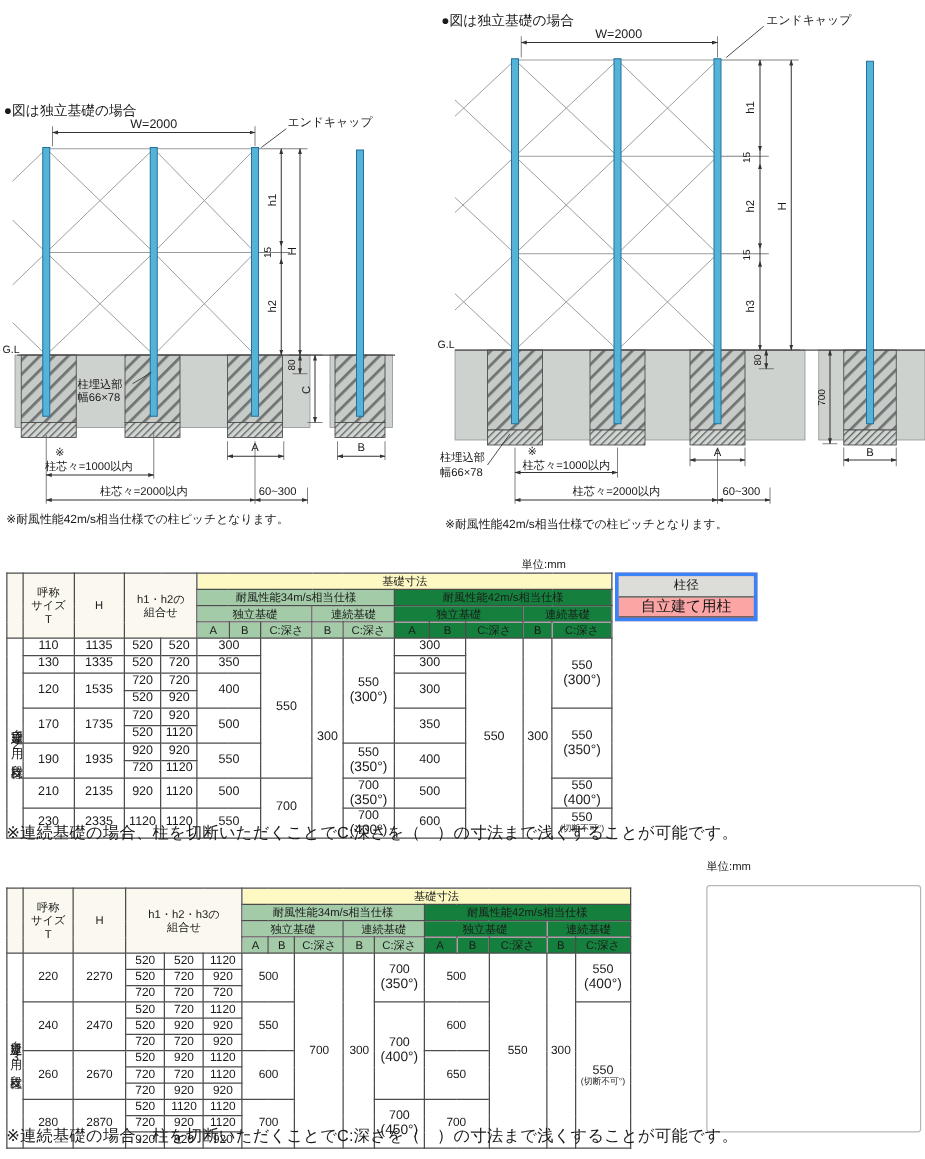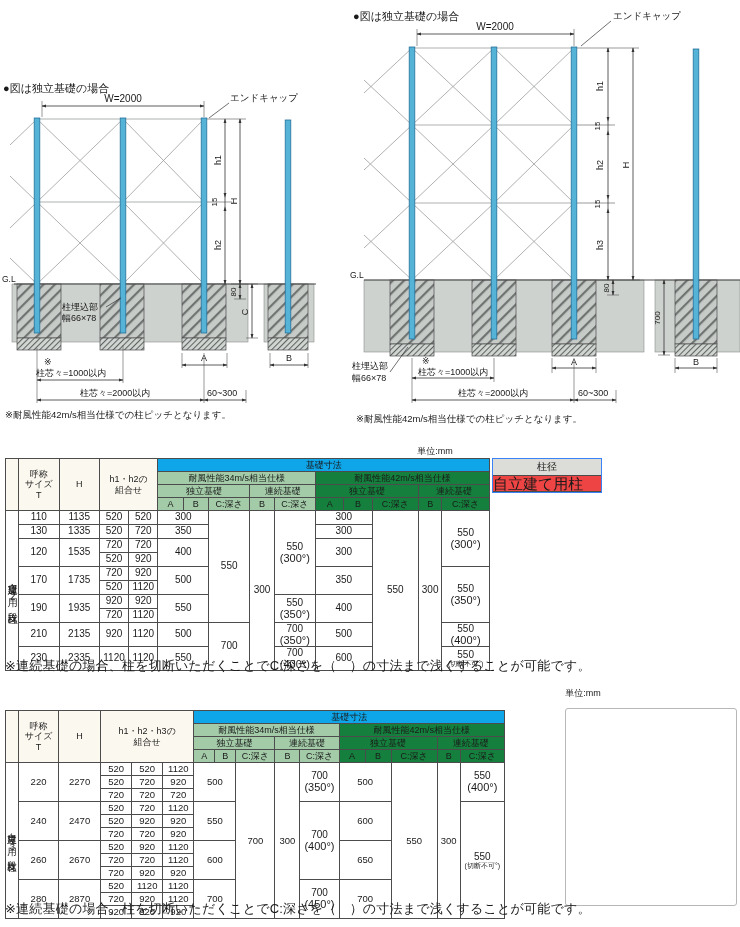--- a/index.html
+++ b/index.html
@@ -10,34 +10,34 @@
   table{border-collapse:collapse;table-layout:fixed;position:absolute;background:#fff}
   th,td{border:1px solid #4c4c4c;padding:0;text-align:center;vertical-align:middle;overflow:hidden}
   th{font-size:9px;font-weight:normal;line-height:1.12;height:12px;background:#fbf9ef}
   .tbl2{left:5px;top:458px;width:485px}
   .tbl2 td{font-size:10px;height:13px;line-height:1.05}
   .tbl2 tr.tall td{height:21px}
   .tbl3{left:5px;top:710px;width:500px}
   .tbl3 td{font-size:9.5px;height:12px;line-height:1.05}
   .g{background:#a3cba8}
   .p{background:#15803d}
-  .cream{background:#0ea5e9}
+  .cream{background:#fef9c3}
   .pre{white-space:pre-line}
   .vlabel{writing-mode:vertical-rl;text-orientation:upright;font-size:8.5px;
           letter-spacing:1px;padding:2px 0;background:#fff}
   .two .v{font-size:10px;line-height:1.1}
   .two .s{font-size:11px;line-height:1.1}
   .two .tiny{font-size:7px}
   .cm{font-size:9.5px}
   .unit{position:absolute;font-size:9px;width:110px;text-align:center}
   .note{position:absolute;font-size:13px;letter-spacing:0.2px}
-  .pillar-box{position:absolute;left:492px;top:458px;width:108px;border:1px solid #3b82f6;background:#ef4444}
+  .pillar-box{position:absolute;left:492px;top:458px;width:108px;border:3px solid #3b82f6;background:#fca5a5}
   .pillar-box .hd{height:16px;line-height:16px;text-align:center;font-size:10px;
                   background:#dcdcd8;border-bottom:1px solid #4c4c4c}
-  .pillar-box .sub{height:15px;line-height:15px;text-align:left;font-size:15px;
+  .pillar-box .sub{height:15px;line-height:15px;text-align:center;font-size:12px;
                   border-bottom:1px solid #4c4c4c}
   .pillar-box .dg{position:relative;height:88px}
   .pillar-box .dg svg{position:static}
   .empty-box{position:absolute;left:565px;top:708px;width:170px;height:196px;
              border:1px solid #b7b7b7;border-radius:3px;background:#fff}
 </style>
 </head>
 <body>
 
 <div class="page">

